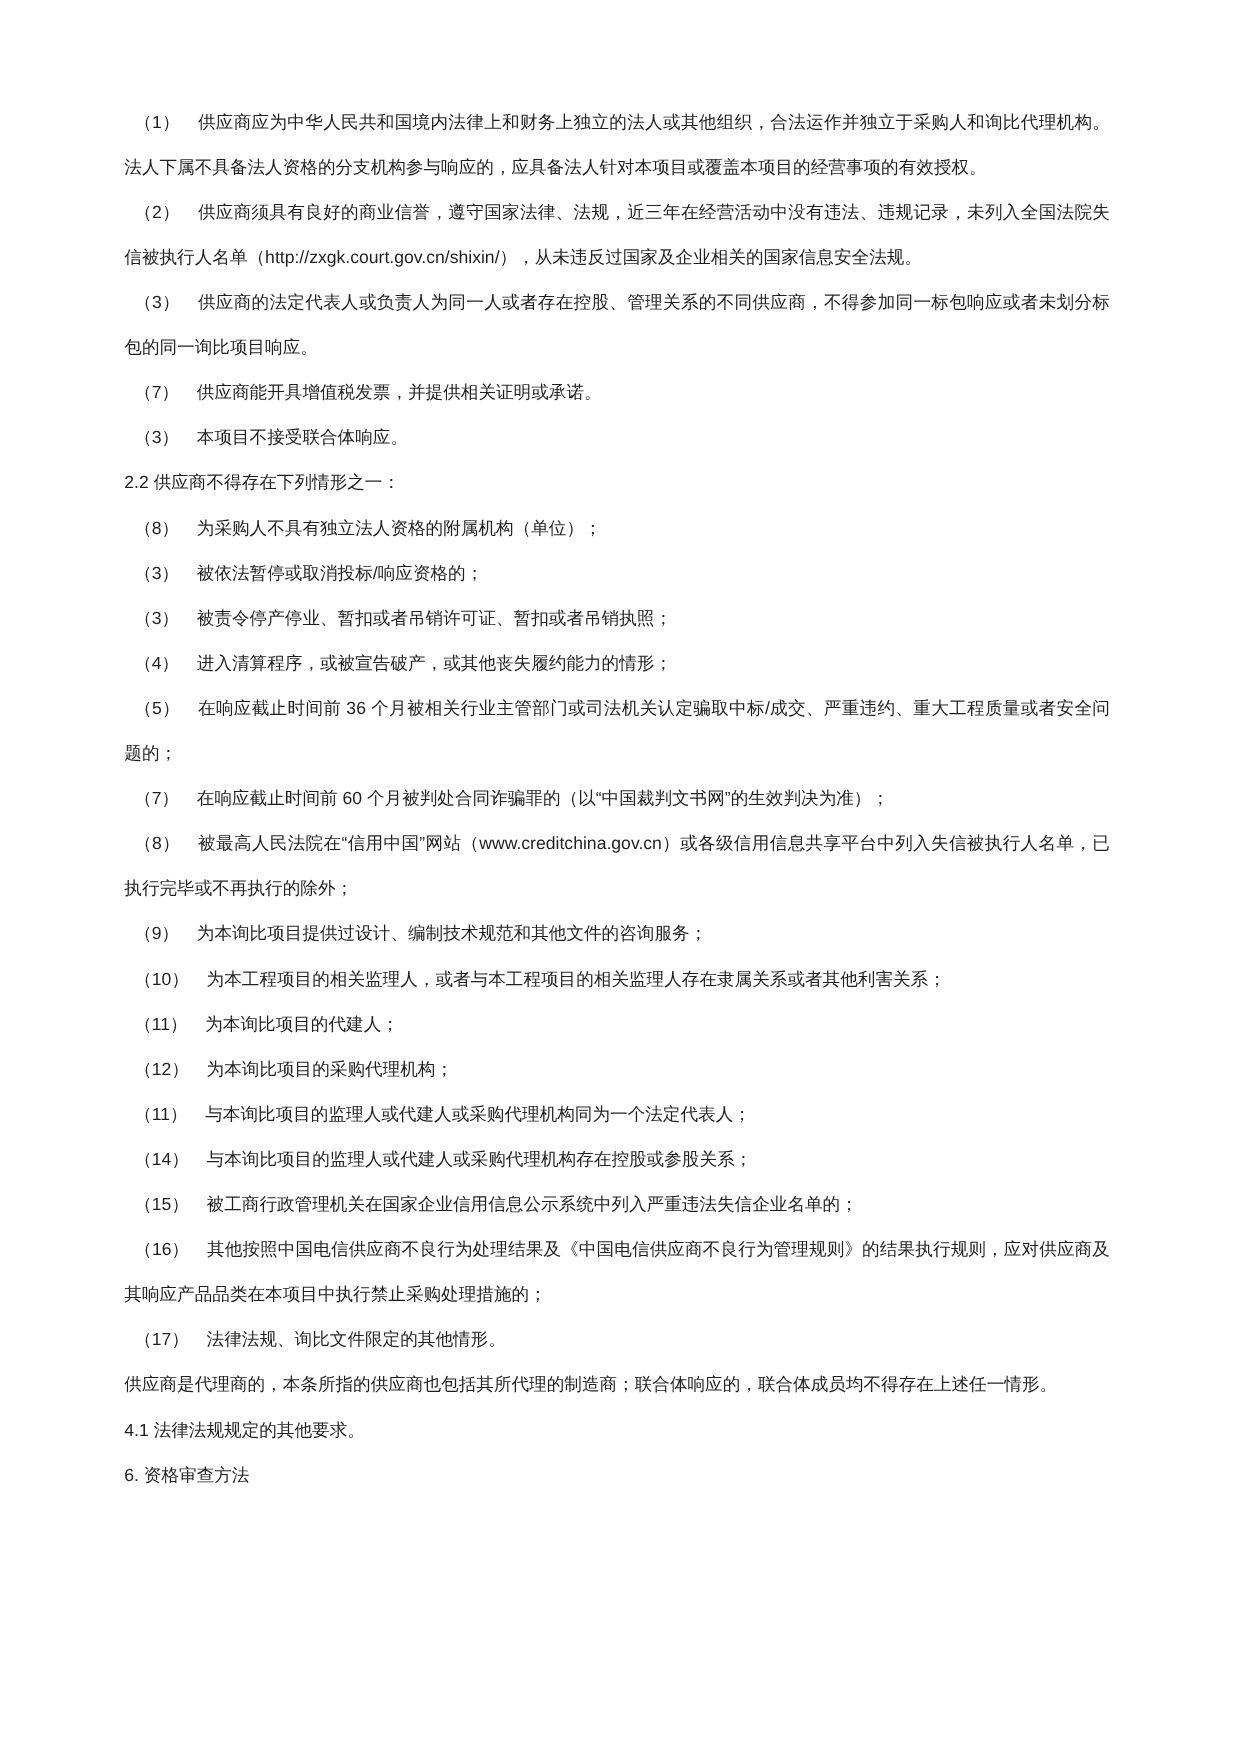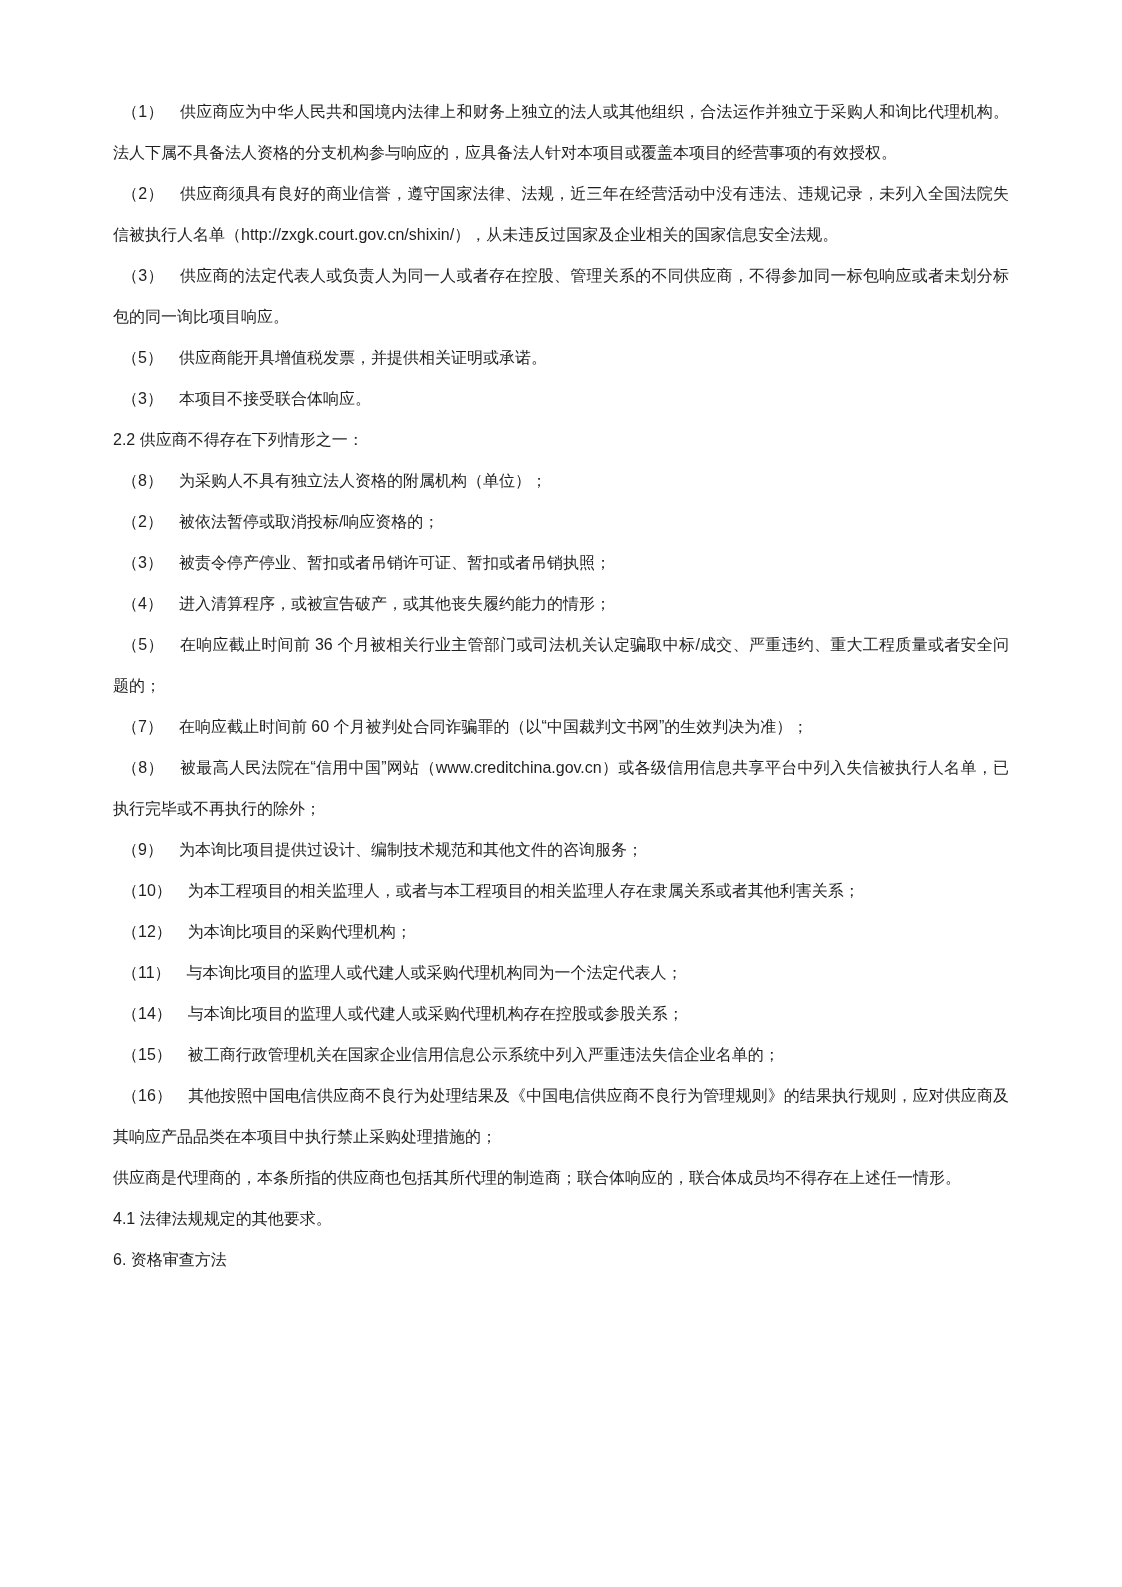--- a/index.html
+++ b/index.html
@@ -34,39 +34,41 @@
   }
 </style>
 </head>
 <body>
 
 <div class="page">
 
   <p class="item">（1）　供应商应为中华人民共和国境内法律上和财务上独立的法人或其他组织，合法运作并独立于采购人和询比代理机构。法人下属不具备法人资格的分支机构参与响应的，应具备法人针对本项目或覆盖本项目的经营事项的有效授权。</p>
   <p class="item">（2）　供应商须具有良好的商业信誉，遵守国家法律、法规，近三年在经营活动中没有违法、违规记录，未列入全国法院失信被执行人名单（http://zxgk.court.gov.cn/shixin/），从未违反过国家及企业相关的国家信息安全法规。</p>
   <p class="item">（3）　供应商的法定代表人或负责人为同一人或者存在控股、管理关系的不同供应商，不得参加同一标包响应或者未划分标包的同一询比项目响应。</p>
-  <p class="item">（5）　供应商能开具增值税发票，并提供相关证明或承诺。</p>
+  <p class="item">（7）　供应商能开具增值税发票，并提供相关证明或承诺。</p>
   <p class="item">（3）　本项目不接受联合体响应。</p>
 
   <p class="section">2.2 供应商不得存在下列情形之一：</p>
 
   <p class="item">（8）　为采购人不具有独立法人资格的附属机构（单位）；</p>
-  <p class="item">（2）　被依法暂停或取消投标/响应资格的；</p>
+  <p class="item">（3）　被依法暂停或取消投标/响应资格的；</p>
   <p class="item">（3）　被责令停产停业、暂扣或者吊销许可证、暂扣或者吊销执照；</p>
   <p class="item">（4）　进入清算程序，或被宣告破产，或其他丧失履约能力的情形；</p>
   <p class="item">（5）　在响应截止时间前 36 个月被相关行业主管部门或司法机关认定骗取中标/成交、严重违约、重大工程质量或者安全问题的；</p>
   <p class="item">（7）　在响应截止时间前 60 个月被判处合同诈骗罪的（以“中国裁判文书网”的生效判决为准）；</p>
   <p class="item">（8）　被最高人民法院在“信用中国”网站（www.creditchina.gov.cn）或各级信用信息共享平台中列入失信被执行人名单，已执行完毕或不再执行的除外；</p>
   <p class="item">（9）　为本询比项目提供过设计、编制技术规范和其他文件的咨询服务；</p>
   <p class="item">（10）　为本工程项目的相关监理人，或者与本工程项目的相关监理人存在隶属关系或者其他利害关系；</p>
+  <p class="item">（11）　为本询比项目的代建人；</p>
   <p class="item">（12）　为本询比项目的采购代理机构；</p>
   <p class="item">（11）　与本询比项目的监理人或代建人或采购代理机构同为一个法定代表人；</p>
   <p class="item">（14）　与本询比项目的监理人或代建人或采购代理机构存在控股或参股关系；</p>
   <p class="item">（15）　被工商行政管理机关在国家企业信用信息公示系统中列入严重违法失信企业名单的；</p>
   <p class="item">（16）　其他按照中国电信供应商不良行为处理结果及《中国电信供应商不良行为管理规则》的结果执行规则，应对供应商及其响应产品品类在本项目中执行禁止采购处理措施的；</p>
+  <p class="item">（17）　法律法规、询比文件限定的其他情形。</p>
 
   <p class="plain">供应商是代理商的，本条所指的供应商也包括其所代理的制造商；联合体响应的，联合体成员均不得存在上述任一情形。</p>
 
   <p class="section">4.1 法律法规规定的其他要求。</p>
 
   <p class="section">6.  资格审查方法</p>
 
 </div>
 
 </body></html>

